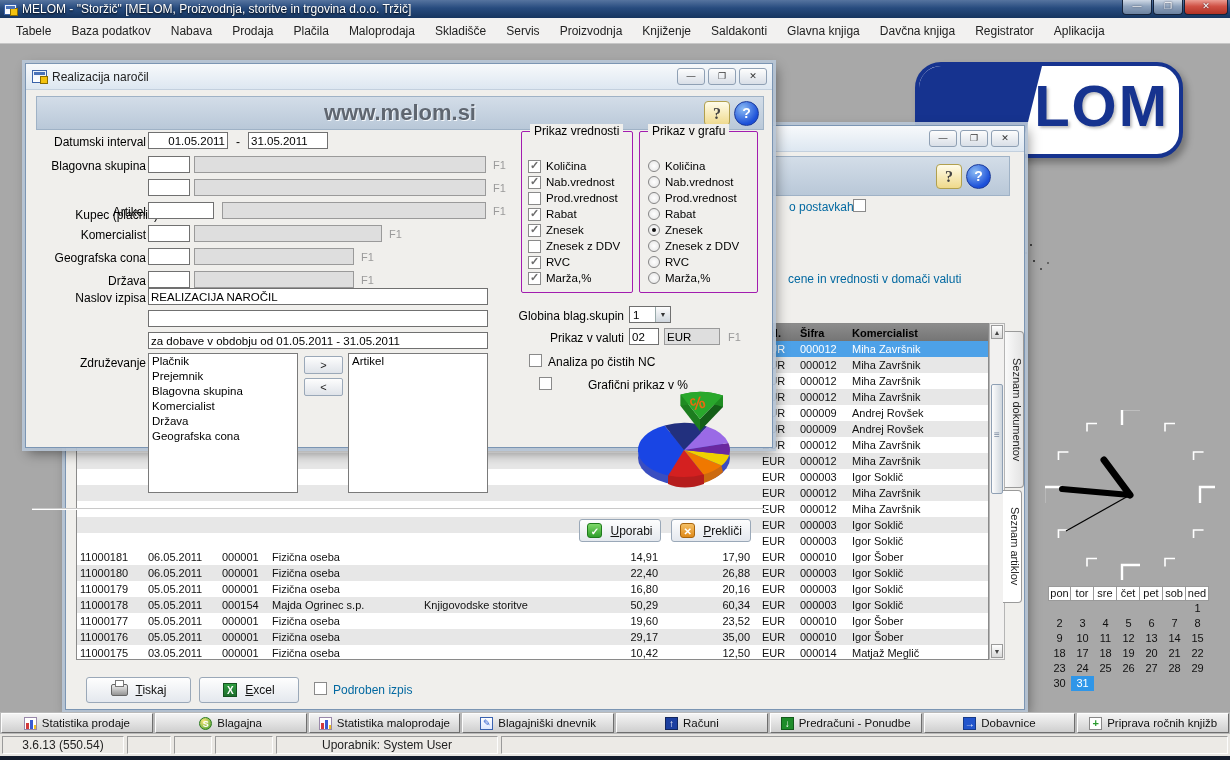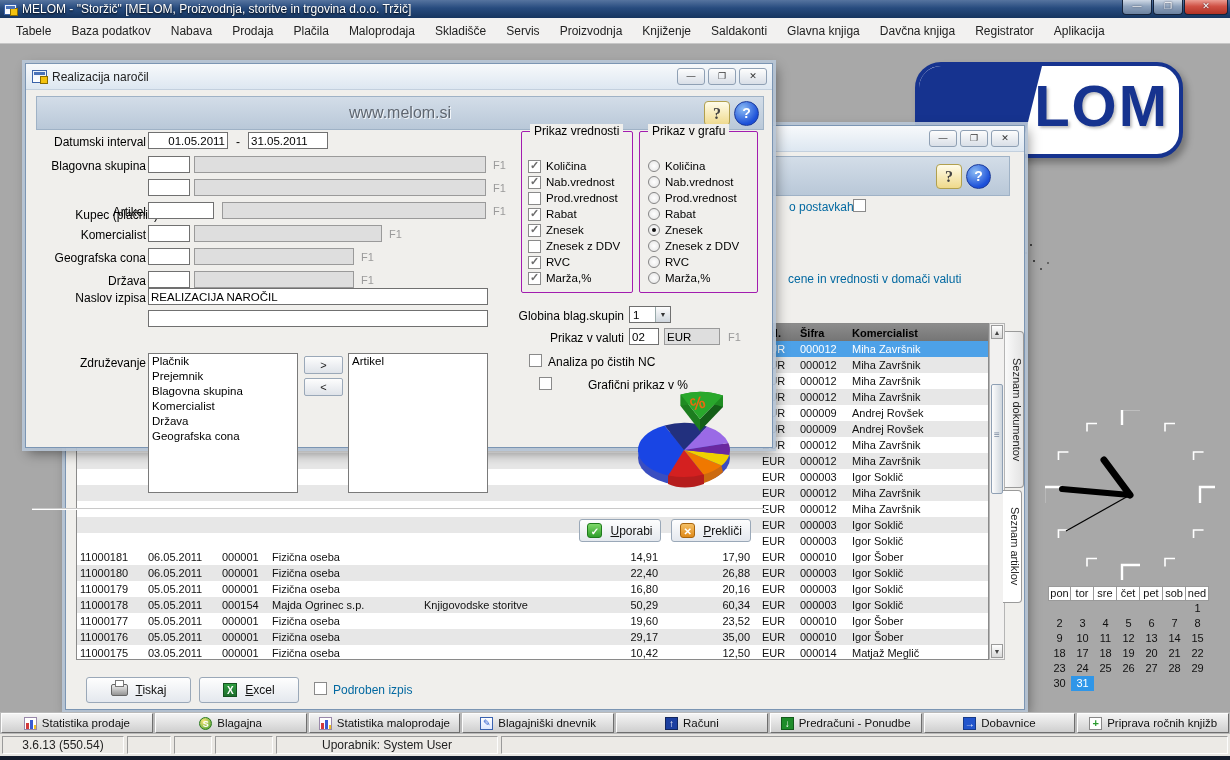--- a/index.html
+++ b/index.html
@@ -556,21 +556,21 @@
         <span class="form-icon"></span>
         <span>Realizacija naročil</span>
         <div class="cbtns">
           <div class="cbtn">—</div>
           <div class="cbtn">❐</div>
           <div class="cbtn">✕</div>
         </div>
       </div>
 
       <div class="band" style="left:10px; top:32px; width:728px; height:34px;">
-        <div style="text-align:center; font-size:16px; font-weight:normal; color:#5f6670; line-height:32px; text-shadow:1px 1px 0 #f2f6fa;">www.melom.si</div>
+        <div style="text-align:center; font-size:22px; font-weight:bold; color:#5f6670; line-height:32px; text-shadow:1px 1px 0 #f2f6fa;">www.melom.si</div>
         <div class="helpbtns" style="right:4px; top:4px;">
           <div class="help-beige">?</div>
           <div class="help-blue">?</div>
         </div>
       </div>
 
       <span class="d-label" style="left:8px; top:71px;">Datumski interval</span>
       <input class="tin" style="left: 122px; top: 68px; width: 80px; text-align: right;" value="01.05.2011">
       <span class="d-label" style="left:206px; top:71px; width:12px; text-align:center;">-</span>
       <input class="tin" style="left: 222px; top: 68px; width: 80px;" value="31.05.2011">
@@ -601,20 +601,21 @@
       <span class="f1" style="left:335px; top:187px;">F1</span>
 
       <span class="d-label" style="left:8px; top:210px;">Država</span>
       <input class="tin" style="left: 122px; top: 207px; width: 42px;">
       <input class="tin dis" style="left: 168px; top: 207px; width: 160px;">
       <span class="f1" style="left:335px; top:210px;">F1</span>
 
       <span class="d-label" style="left:8px; top:227px;">Naslov izpisa</span>
       <input class="tin" style="left: 122px; top: 224px; width: 340px;" value="REALIZACIJA NAROČIL">
       <input class="tin" style="left: 122px; top: 246px; width: 340px;" value="">
+      <input class="tin" style="left: 122px; top: 268px; width: 340px;" value="za dobave v obdobju od 01.05.2011 - 31.05.2011">
 
       <span class="d-label" style="left:8px; top:292px;">Združevanje</span>
       <div class="listbox" id="zdr-avail" style="left:122px; top:289px; width:150px; height:140px;">
           <div>Plačnik</div>
           <div>Prejemnik</div>
           <div>Blagovna skupina</div>
           <div>Komercialist</div>
           <div>Država</div>
           <div>Geografska cona</div>
         </div>

